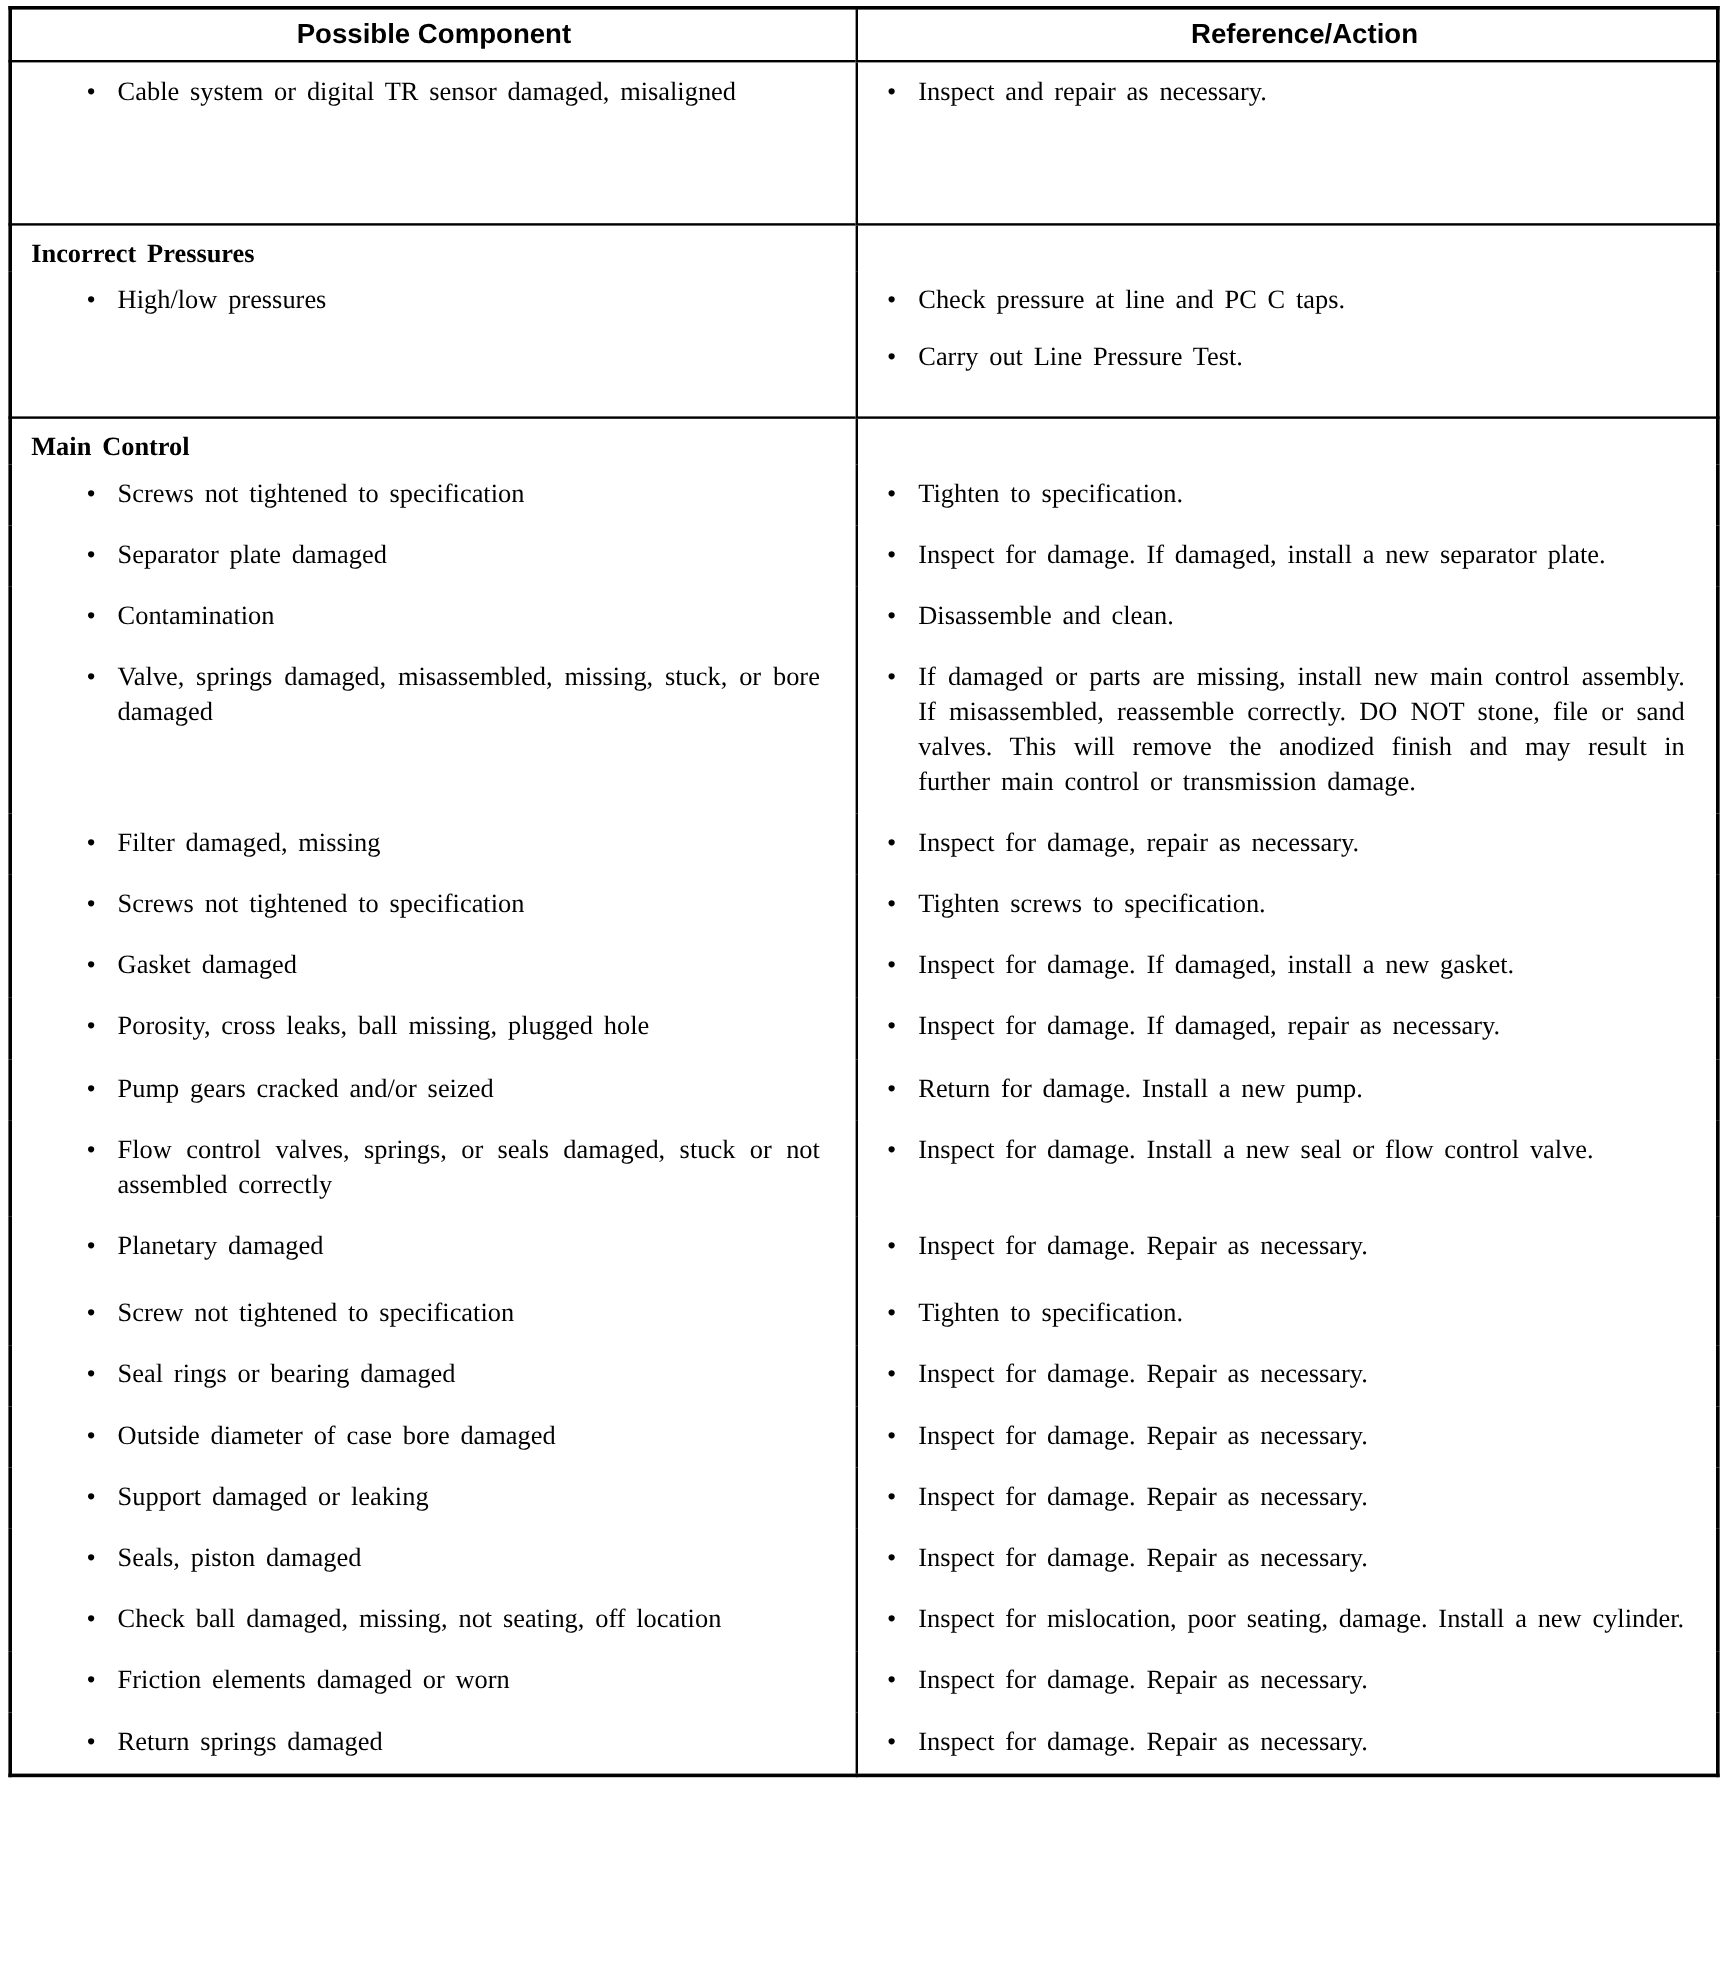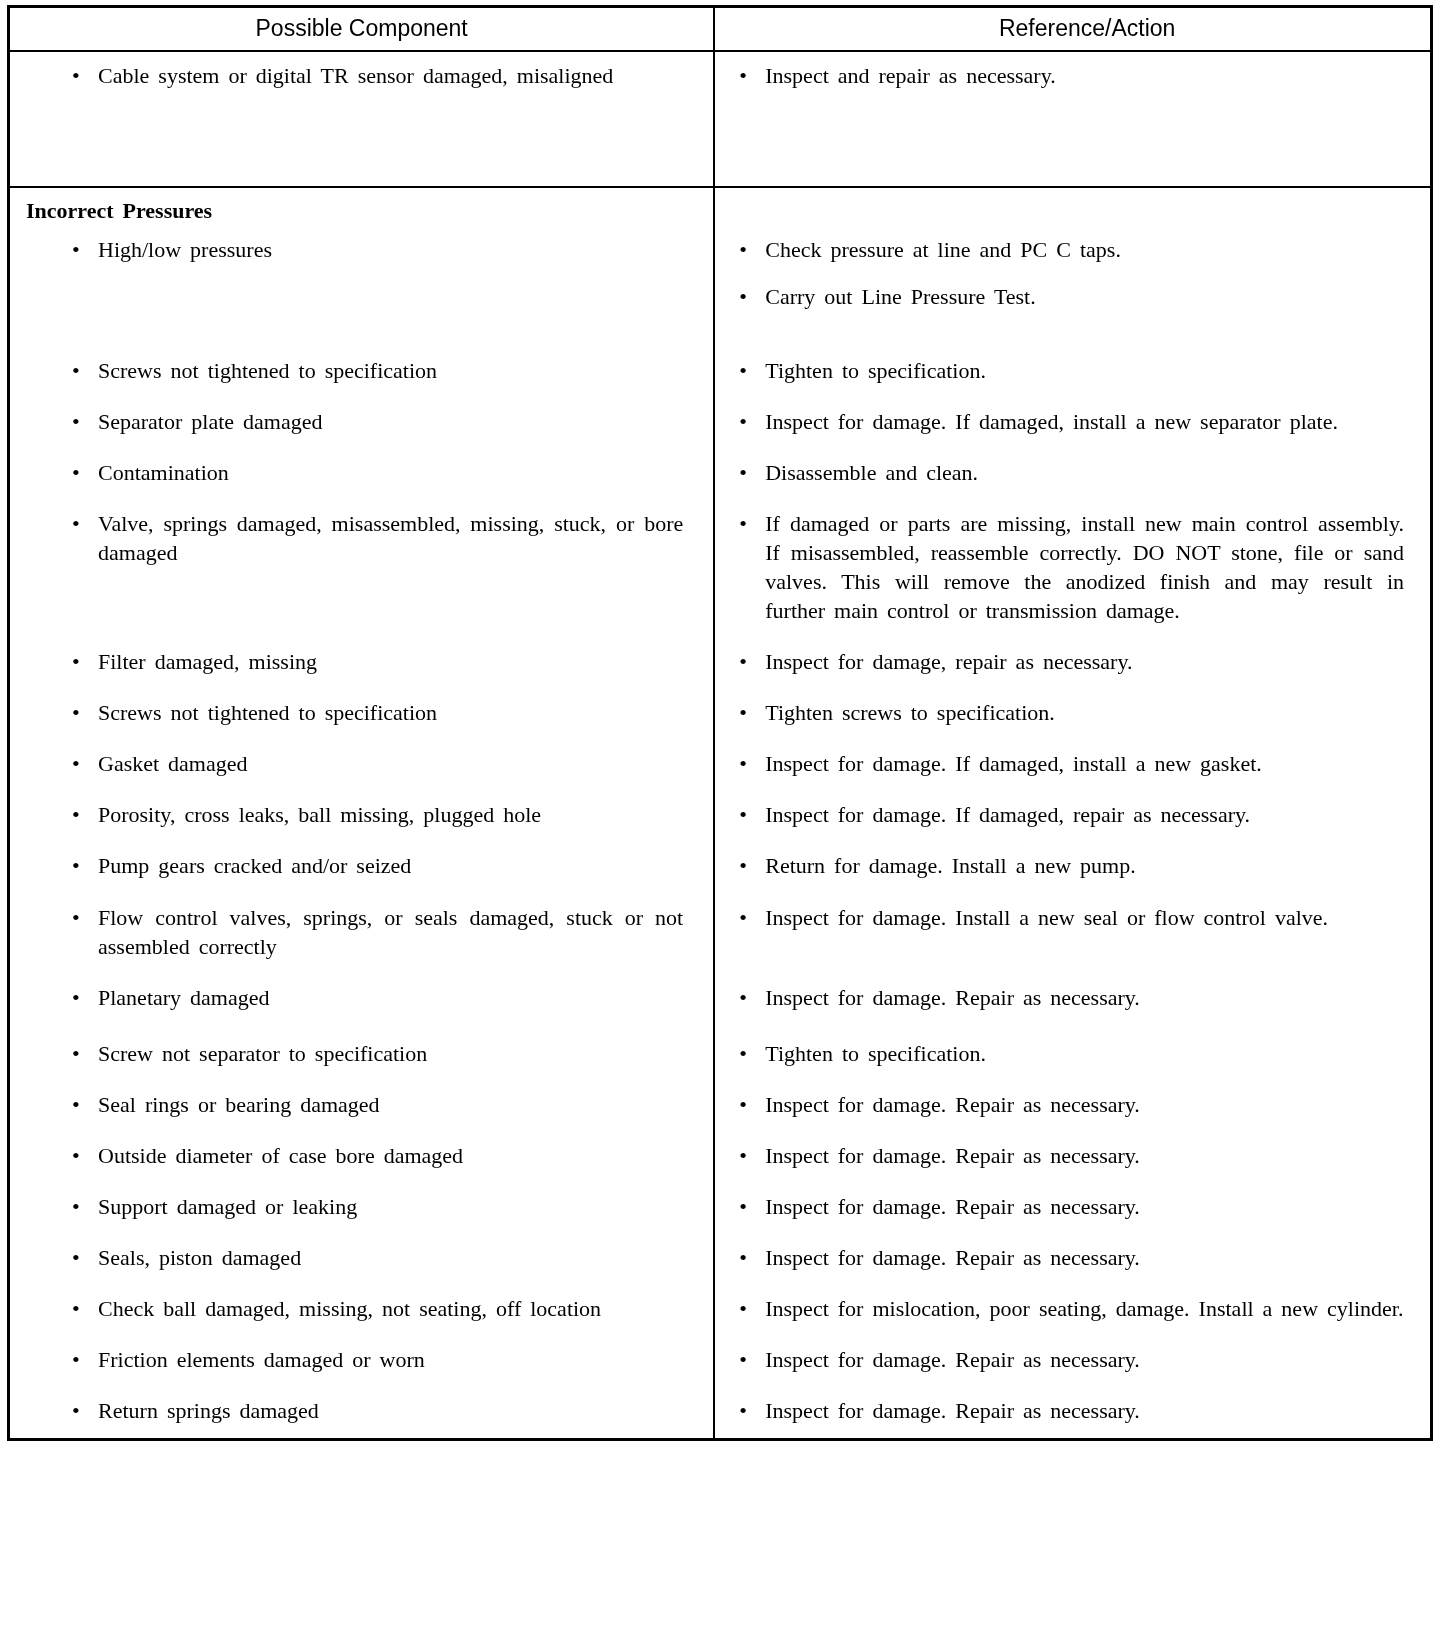--- a/index.html
+++ b/index.html
@@ -18,21 +18,21 @@
   }
   table.diag {
     width: 100%;
     border-collapse: collapse;
     table-layout: fixed;
     border: 3px solid #000;
   }
   th {
     font-family: "Liberation Sans", sans-serif;
     font-size: 23px;
-    font-weight: normal;
+    font-weight: bold;
     text-align: center;
     padding: 7px 4px 8px 4px;
     vertical-align: middle;
   }
   th.comp-h { width: 50.6%; border-right: 2px solid #000; }
   th.act-h  { width: 49.4%; padding-left: 33px; }
 
   tr.section-start > td { border-top: 2px solid #000; }
 
   td {
@@ -110,20 +110,24 @@
             <div class="bullet">
               <span class="dot">•</span>
               <span class="btext">Check pressure at line and PC C taps.</span>
             </div>
             <div class="bullet">
               <span class="dot">•</span>
               <span class="btext">Carry out Line Pressure Test.</span>
             </div>
           </td>
         </tr>
+        <tr class="title-row section-start sec-2">
+          <td class="comp-cell"><span>Main Control</span></td>
+          <td class="act-cell"></td>
+        </tr>
         <tr class="pair-row sec-2">
           <td class="comp-cell">
             <div class="bullet">
               <span class="dot">•</span>
               <span class="btext">Screws not tightened to specification</span>
             </div>
           </td>
           <td class="act-cell">
             <div class="bullet">
               <span class="dot">•</span>
@@ -268,21 +272,21 @@
             <div class="bullet">
               <span class="dot">•</span>
               <span class="btext">Inspect for damage. Repair as necessary.</span>
             </div>
           </td>
         </tr>
         <tr class="pair-row sec-5">
           <td class="comp-cell">
             <div class="bullet">
               <span class="dot">•</span>
-              <span class="btext">Screw not separator to specification</span>
+              <span class="btext">Screw not tightened to specification</span>
             </div>
           </td>
           <td class="act-cell">
             <div class="bullet">
               <span class="dot">•</span>
               <span class="btext">Tighten to specification.</span>
             </div>
           </td>
         </tr>
         <tr class="pair-row sec-5">

